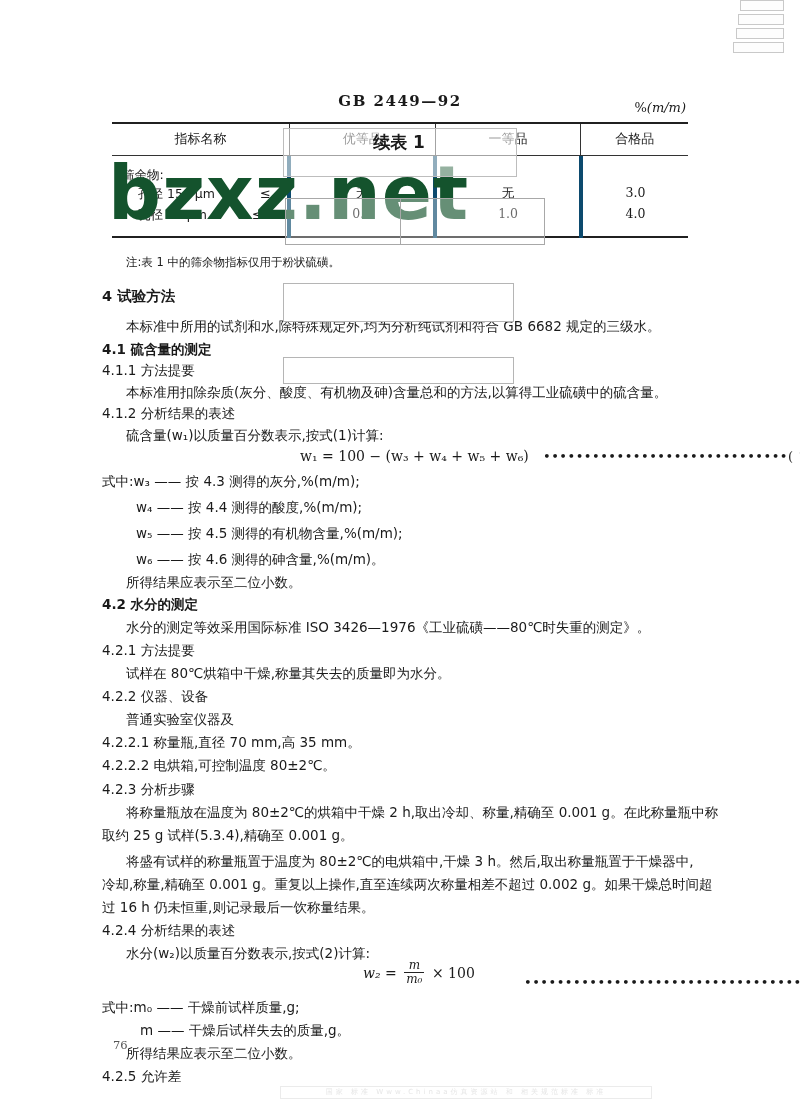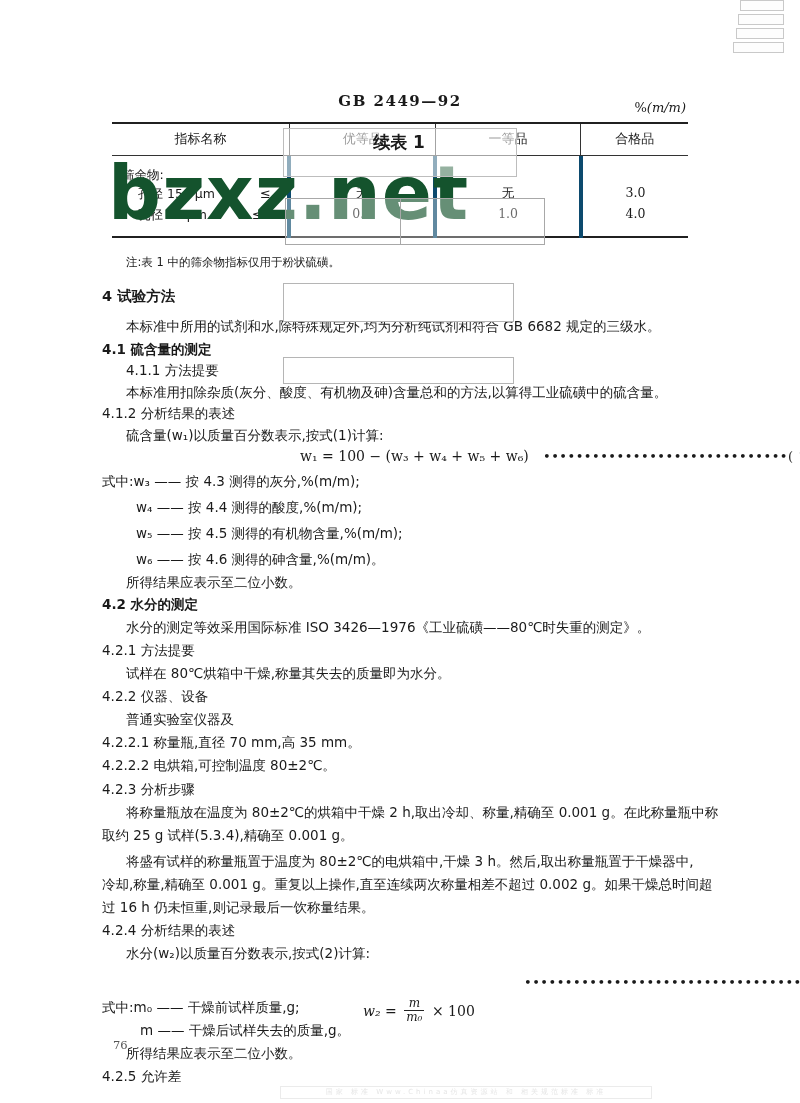--- a/index.html
+++ b/index.html
@@ -345,21 +345,21 @@
   <div class="body">
 
     <div class="ln note" style="left:126px; top:256px;">注:表 1 中的筛余物指标仅用于粉状硫磺。</div>
 
     <div class="ln b" style="left:102px; top:288px; font-size:14.5px;">4  试验方法</div>
 
     <div class="ln" style="left:126px; top:318px;">本标准中所用的试剂和水,除特殊规定外,均为分析纯试剂和符合 GB 6682 规定的三级水。</div>
 
     <div class="ln b" style="left:102px; top:341px;">4.1   硫含量的测定</div>
 
-    <div class="ln" style="left:102px; top:362px;margin-left:24px;">4.1.1   方法提要</div>
+    <div class="ln" style="left:102px; top:362px;">4.1.1   方法提要</div>
 
     <div class="ln" style="left:126px; top:384px;">本标准用扣除杂质(灰分、酸度、有机物及砷)含量总和的方法,以算得工业硫磺中的硫含量。</div>
 
     <div class="ln" style="left:102px; top:405px;">4.1.2   分析结果的表述</div>
 
     <div class="ln" style="left:126px; top:427px;">硫含量(w₁)以质量百分数表示,按式(1)计算:</div>
 
     <div class="formula" style="left:300px; top:448px;">w₁ = 100 − (w₃ + w₄ + w₅ + w₆)</div>
     <div class="leader" style="left:543px; top:449px;"><span>••••••••••••••••••••••••••••••</span><span>( 1 )</span></div>
 
@@ -388,21 +388,21 @@
     <div class="ln" style="left:126px; top:804px;">将称量瓶放在温度为 80±2℃的烘箱中干燥 2 h,取出冷却、称量,精确至 0.001 g。在此称量瓶中称</div>
     <div class="ln" style="left:102px; top:827px;">取约 25 g 试样(5.3.4),精确至 0.001 g。</div>
 
     <div class="ln" style="left:126px; top:853px;">将盛有试样的称量瓶置于温度为 80±2℃的电烘箱中,干燥 3 h。然后,取出称量瓶置于干燥器中,</div>
     <div class="ln" style="left:102px; top:876px;">冷却,称量,精确至 0.001 g。重复以上操作,直至连续两次称量相差不超过 0.002 g。如果干燥总时间超</div>
     <div class="ln" style="left:102px; top:899px;">过 16 h 仍未恒重,则记录最后一饮称量结果。</div>
 
     <div class="ln" style="left:102px; top:922px;">4.2.4   分析结果的表述</div>
     <div class="ln" style="left:126px; top:945px;">水分(w₂)以质量百分数表示,按式(2)计算:</div>
 
-    <div class="formula" style="left:363px; top:998px;">
+    <div class="formula" style="left:363px; top:960px;">
       <span class="v">w₂ =</span>
       <span class="frac">
         <span class="top">m</span>
         <span class="bot">m₀</span>
       </span>
       <span>× 100</span>
     </div>
     <div class="leader" style="left:524px; top:975px;"><span>••••••••••••••••••••••••••••••••••</span></div>
 
     <div class="ln" style="left:102px; top:999px;"><span>式中:</span><span>m₀ —— 干燥前试样质量,g;</span></div>

